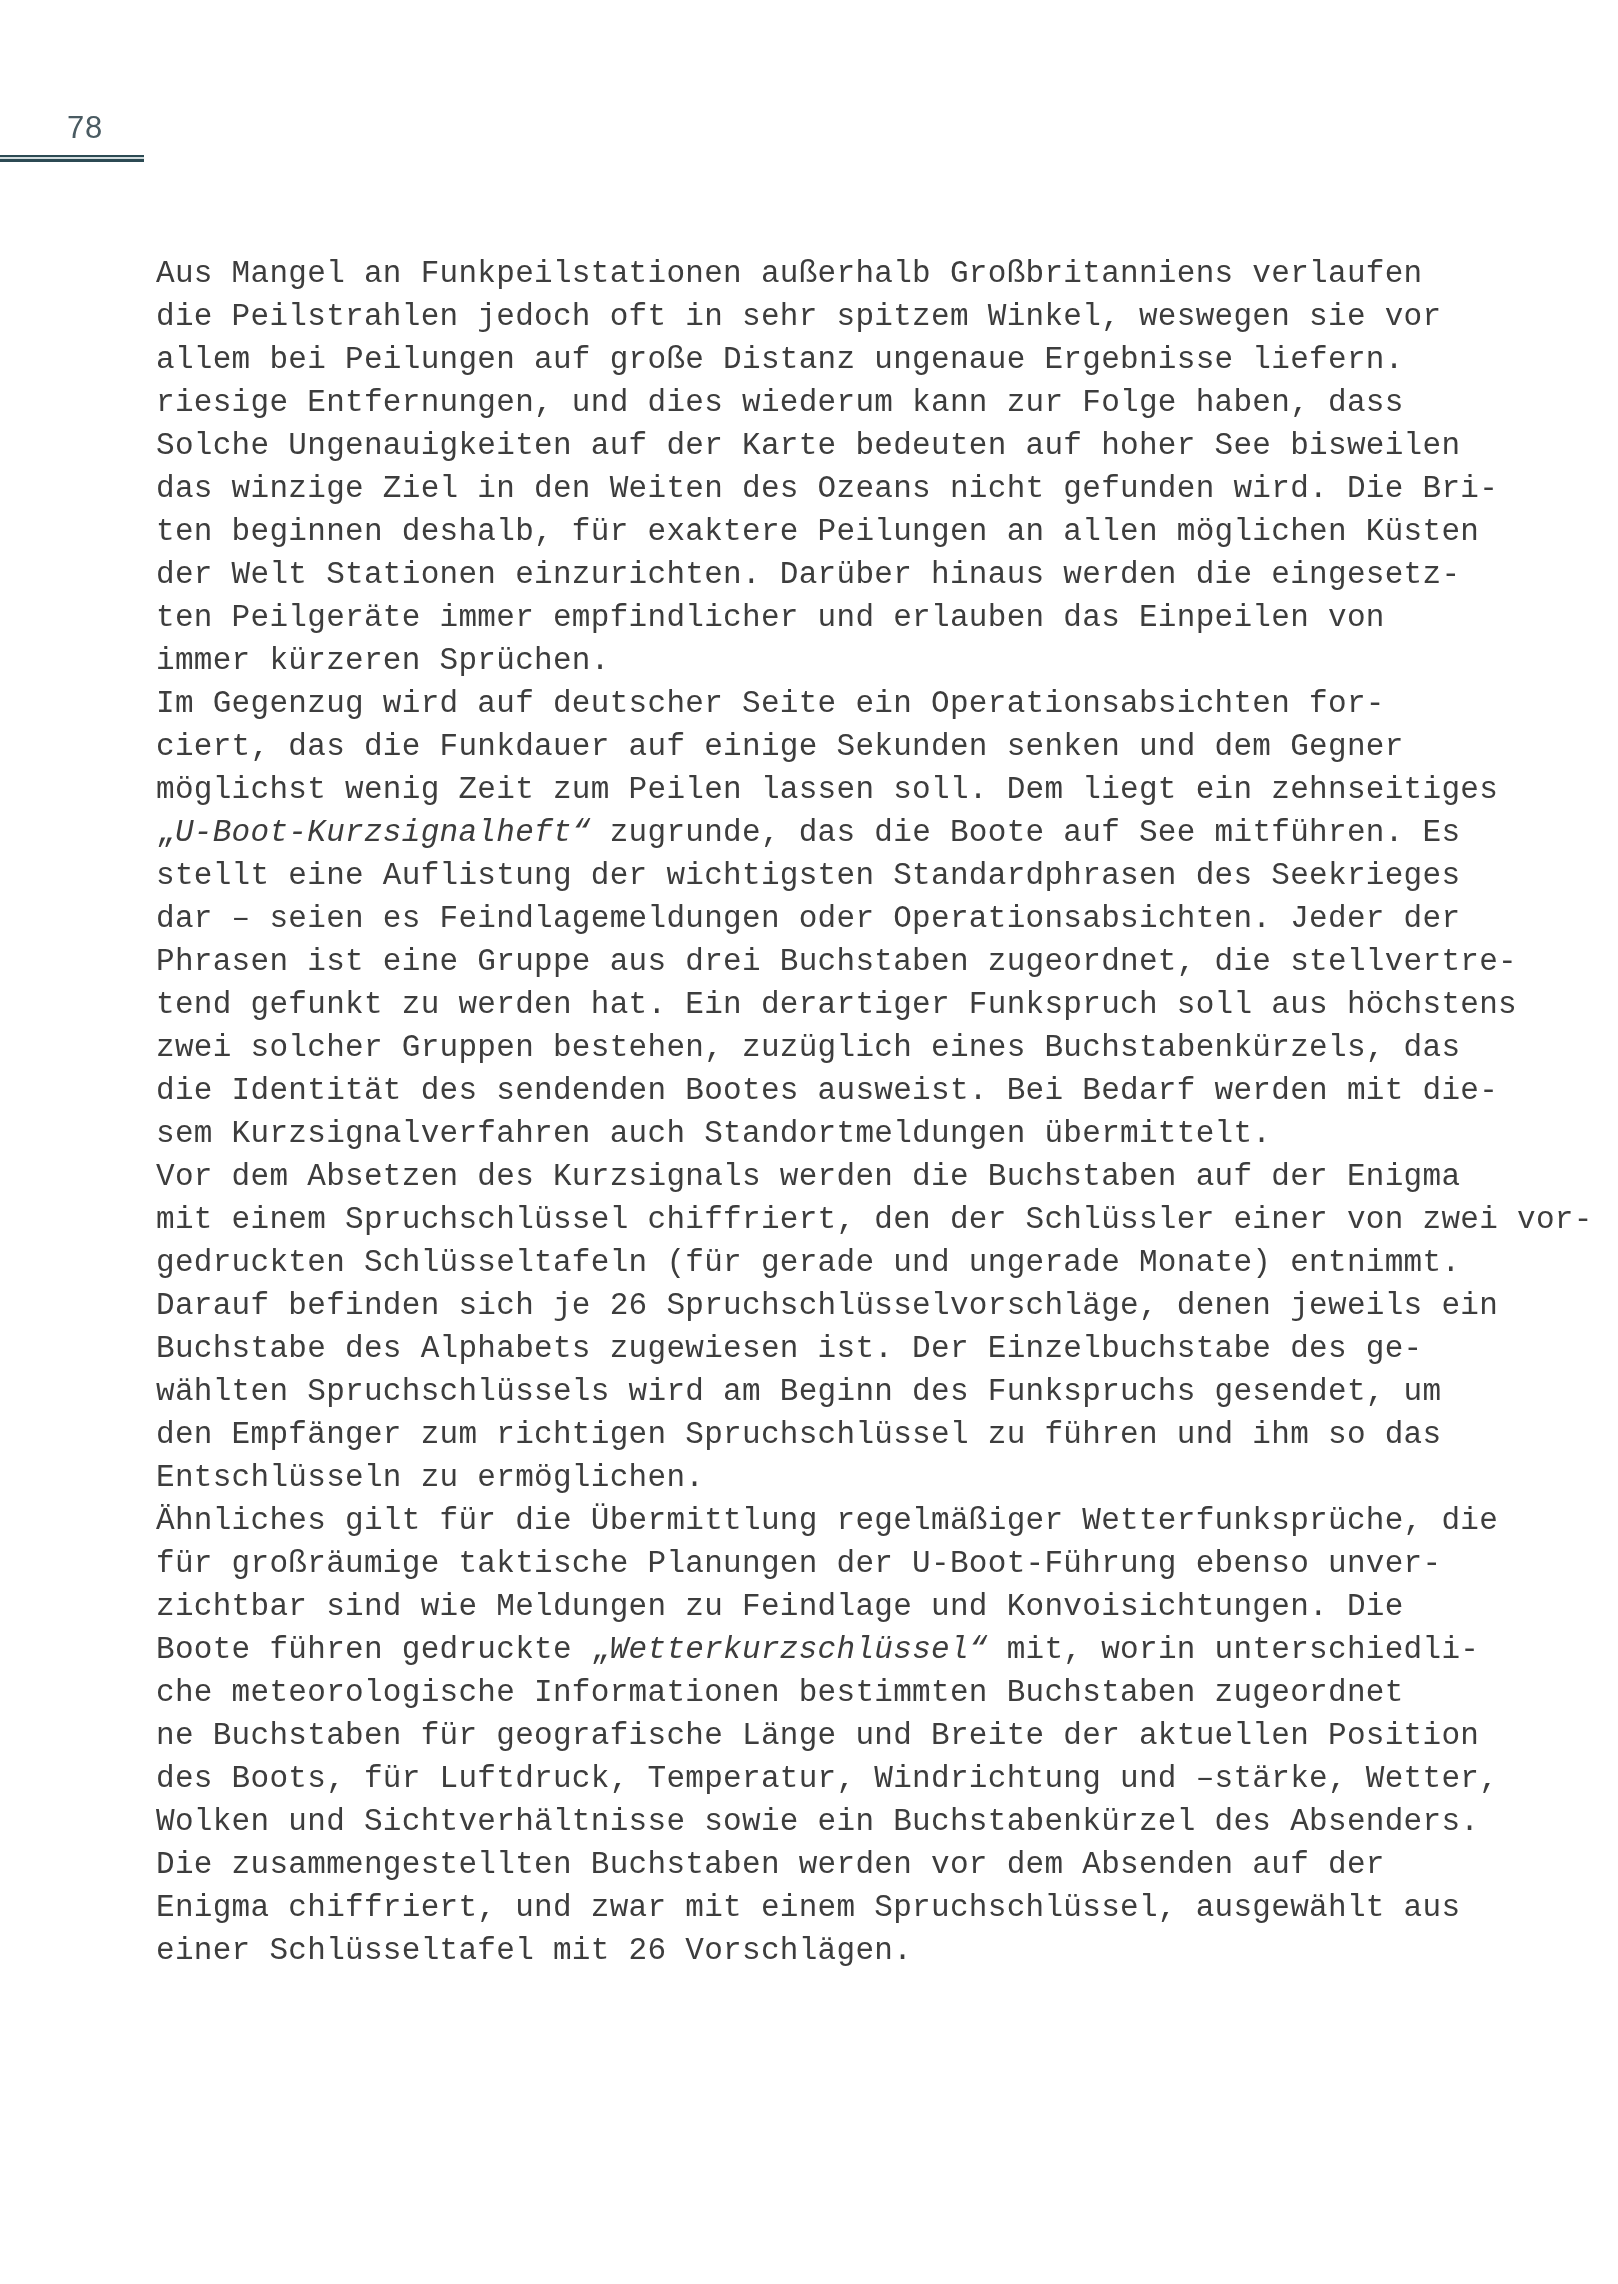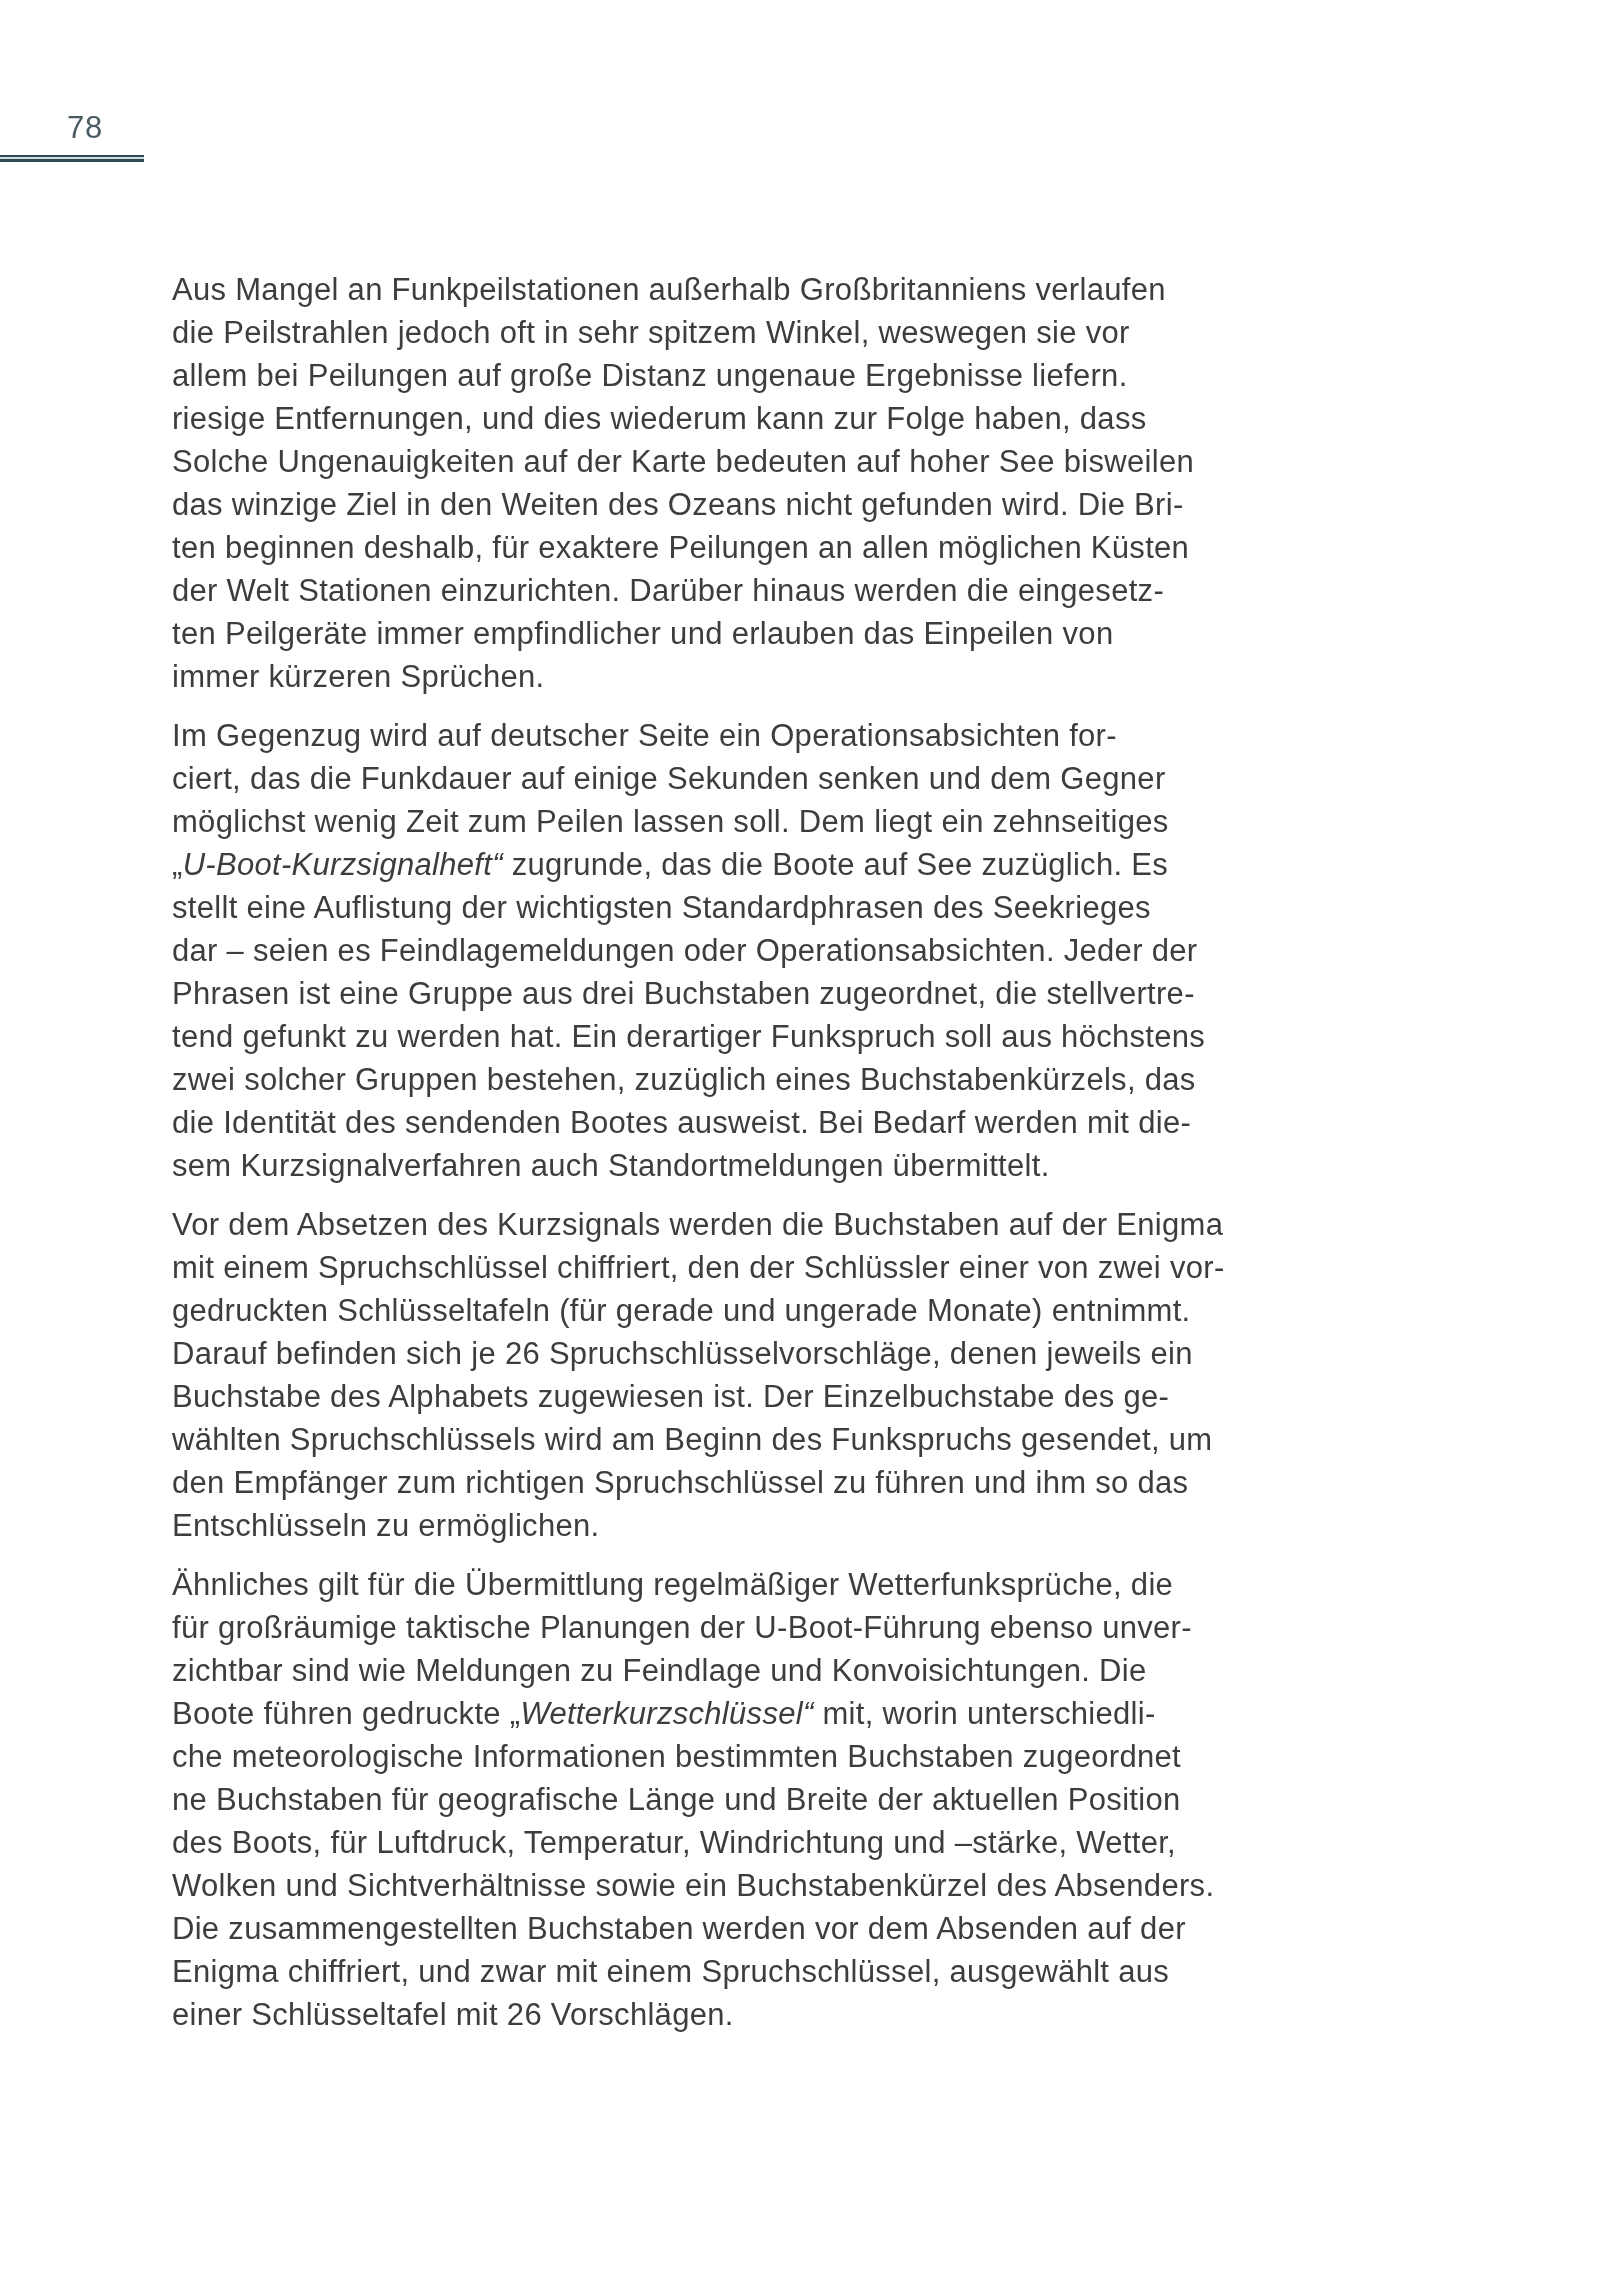--- a/index.html
+++ b/index.html
@@ -45,21 +45,22 @@
     position: absolute;
     left: 156px;
     top: 252px;
     width: 1076px;
     color: var(--text-color);
     font-size: 31px;
     font-weight: 300;
     letter-spacing: 0.3px;
   }
   .paragraph {
-    margin: 16px;
+    margin: 0;
+    font-family: Liberation Mono, monospace;
   }
   .line {
     height: 43px;
     line-height: 43px;
     white-space: nowrap;
   }
   .italic {
     font-style: italic;
   }
 </style>
@@ -80,21 +81,21 @@
       <div class="line"><span>das winzige Ziel in den Weiten des Ozeans nicht gefunden wird. Die Bri-</span></div>
       <div class="line"><span>ten beginnen deshalb, für exaktere Peilungen an allen möglichen Küsten</span></div>
       <div class="line"><span>der Welt Stationen einzurichten. Darüber hinaus werden die eingesetz-</span></div>
       <div class="line"><span>ten Peilgeräte immer empfindlicher und erlauben das Einpeilen von</span></div>
       <div class="line"><span>immer kürzeren Sprüchen.</span></div>
     </div>
     <div class="paragraph">
       <div class="line"><span>Im Gegenzug wird auf deutscher Seite ein Operationsabsichten for-</span></div>
       <div class="line"><span>ciert, das die Funkdauer auf einige Sekunden senken und dem Gegner</span></div>
       <div class="line"><span>möglichst wenig Zeit zum Peilen lassen soll. Dem liegt ein zehnseitiges</span></div>
-      <div class="line"><span>„</span><span class="italic">U-Boot-Kurzsignalheft“</span><span> zugrunde, das die Boote auf See zuzüglich. Es</span></div>
+      <div class="line"><span>„</span><span class="italic">U-Boot-Kurzsignalheft“</span><span> zugrunde, das die Boote auf See mitführen. Es</span></div>
       <div class="line"><span>stellt eine Auflistung der wichtigsten Standardphrasen des Seekrieges</span></div>
       <div class="line"><span>dar – seien es Feindlagemeldungen oder Operationsabsichten. Jeder der</span></div>
       <div class="line"><span>Phrasen ist eine Gruppe aus drei Buchstaben zugeordnet, die stellvertre-</span></div>
       <div class="line"><span>tend gefunkt zu werden hat. Ein derartiger Funkspruch soll aus höchstens</span></div>
       <div class="line"><span>zwei solcher Gruppen bestehen, zuzüglich eines Buchstabenkürzels, das</span></div>
       <div class="line"><span>die Identität des sendenden Bootes ausweist. Bei Bedarf werden mit die-</span></div>
       <div class="line"><span>sem Kurzsignalverfahren auch Standortmeldungen übermittelt.</span></div>
     </div>
     <div class="paragraph">
       <div class="line"><span>Vor dem Absetzen des Kurzsignals werden die Buchstaben auf der Enigma</span></div>

